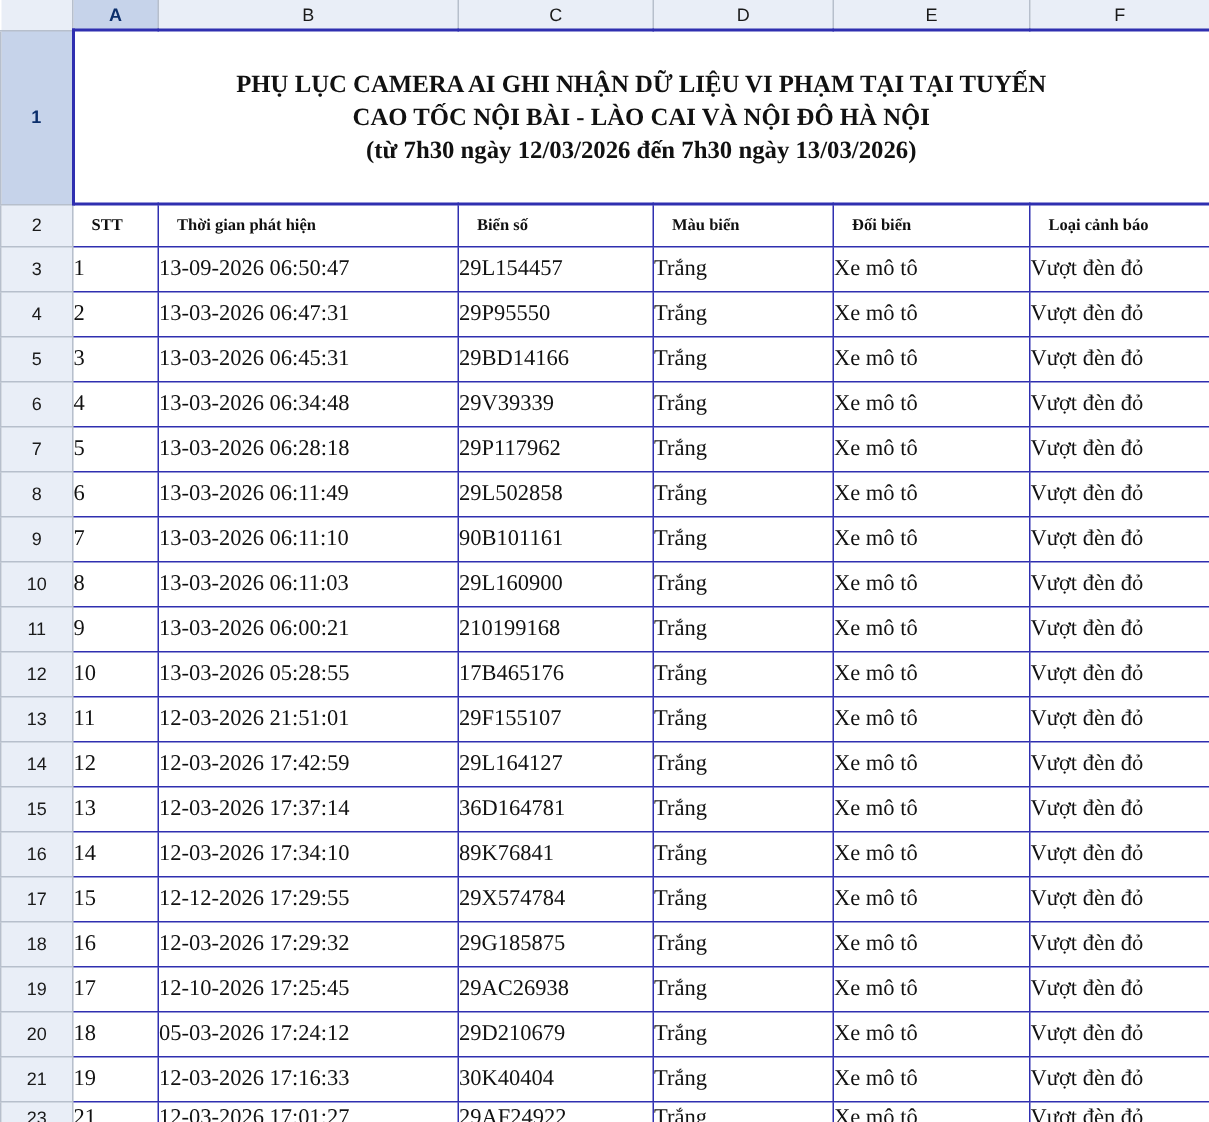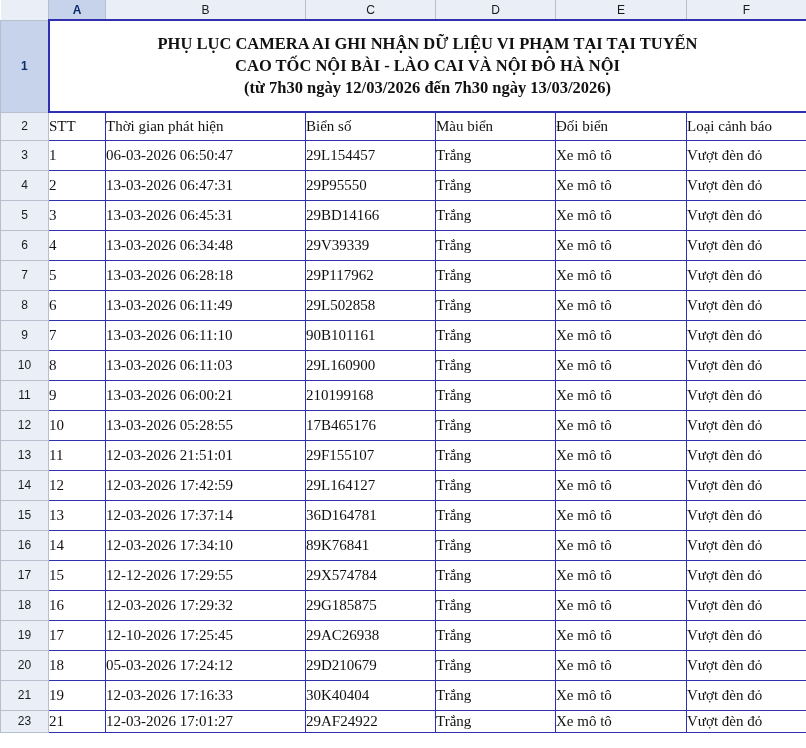--- a/index.html
+++ b/index.html
@@ -76,27 +76,28 @@
     white-space: nowrap;
     overflow: hidden;
     height: 30px;
   }
   .cell.title {
     border: 2px solid #2f2fb0;
     text-align: center;
     font-weight: bold;
     font-size: 16.5px;
     line-height: 1.32;
-    height: 92px;
+    height: 116px;
     padding: 2px 4px;
   }
   .cell.header {
-    font-weight: normal;
-    font-size: 15px;
+    font-weight: bold;
+    font-size: 11px;
     height: 28px;
+    padding-left: 12px;
   }
   .title-l1 { display:block; }
   .title-l2 { display:block; }
   .title-l3 { display:block; }
   .clip-last td { height: 22px; }
 </style>
 </head>
 <body>
 
 <div class="sheet">
@@ -137,21 +138,21 @@
       <td class="cell header">Thời gian phát hiện</td>
       <td class="cell header">Biển số</td>
       <td class="cell header">Màu biển</td>
       <td class="cell header">Đối biển</td>
       <td class="cell header">Loại cảnh báo</td>
     </tr>
 
     <tr>
       <td class="rowhead">3</td>
       <td class="cell">1</td>
-      <td class="cell">06-03-2026 06:50:47</td>
+      <td class="cell">13-09-2026 06:50:47</td>
       <td class="cell">29L154457</td>
       <td class="cell">Trắng</td>
       <td class="cell">Xe mô tô</td>
       <td class="cell">Vượt đèn đỏ</td>
     </tr>
     <tr>
       <td class="rowhead">4</td>
       <td class="cell">2</td>
       <td class="cell">13-03-2026 06:47:31</td>
       <td class="cell">29P95550</td>

